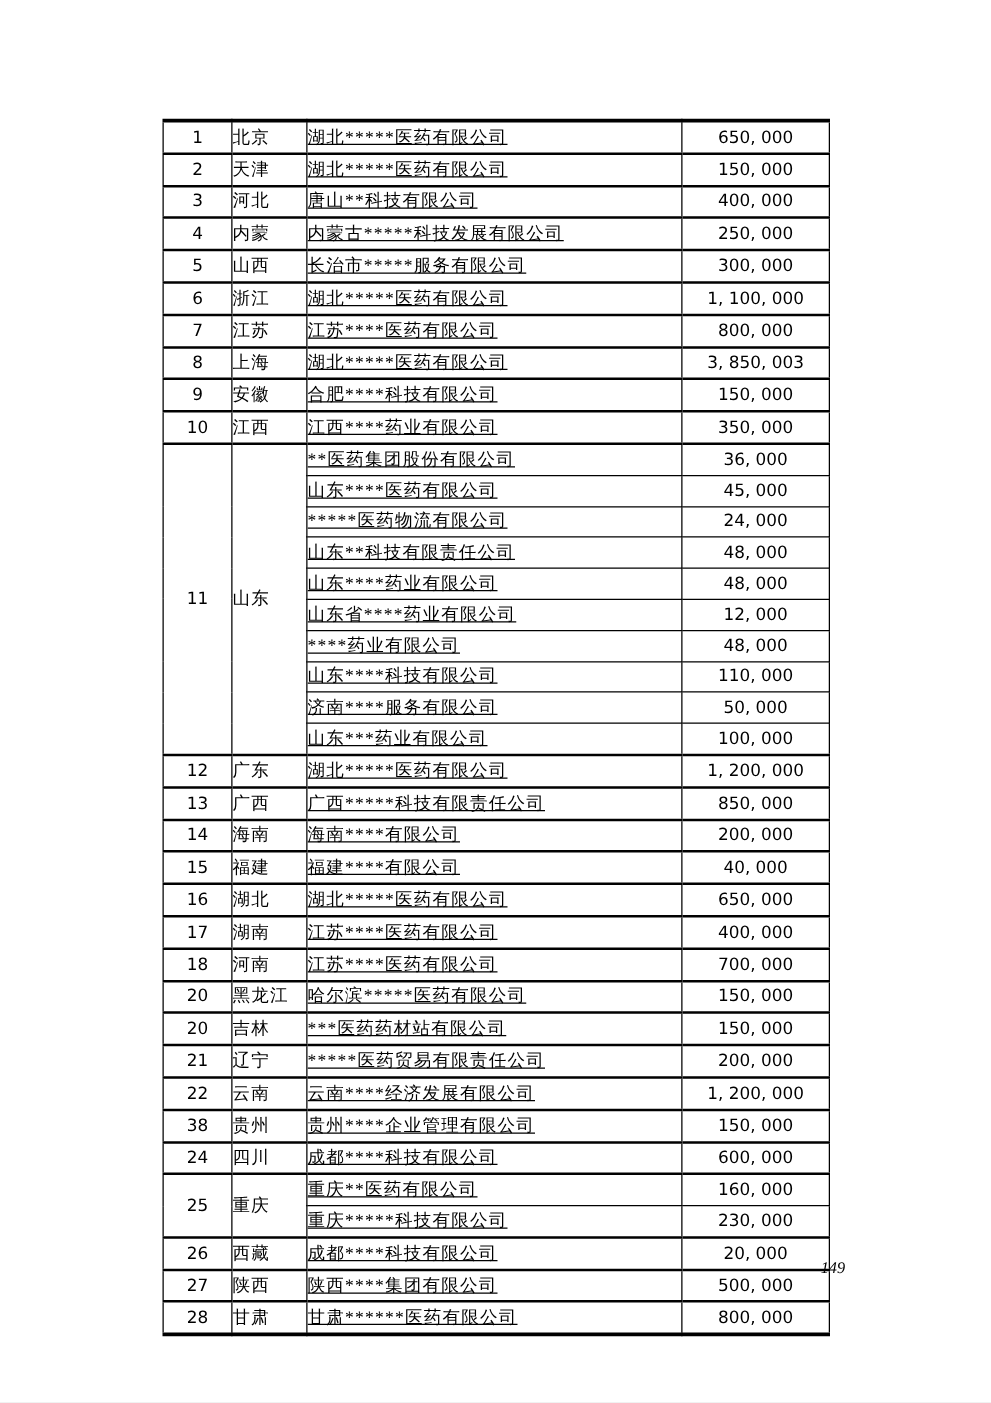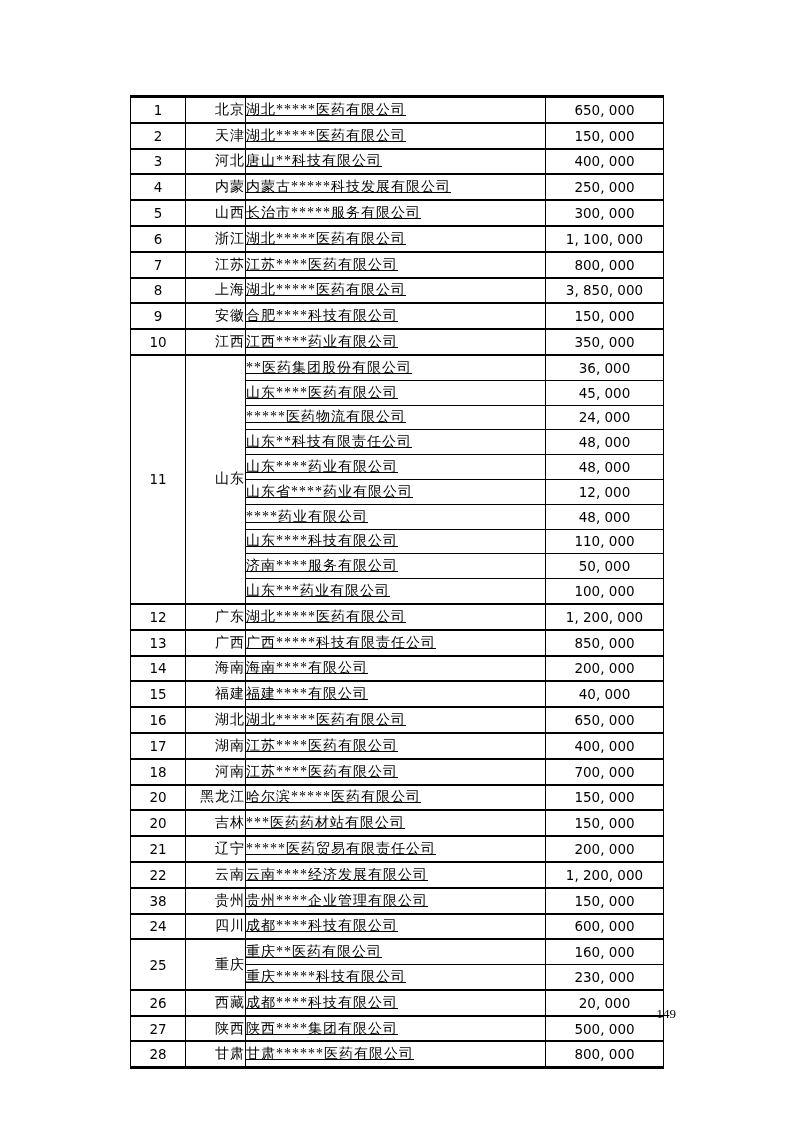--- a/index.html
+++ b/index.html
@@ -39,21 +39,21 @@
   }
   tr.major-start td {
     border-top: 2px solid #000;
   }
   .cell-no {
     text-align: center;
     font-family: "DejaVu Sans", "Liberation Sans", sans-serif;
     font-size: 13.5px;
   }
   .cell-province {
-    text-align: right;
+    text-align: left;
     font-size: 14px;
     letter-spacing: 1px;
   }
   .cell-company {
     text-align: left;
     padding-left: 8px;
     font-size: 14px;
     letter-spacing: 1px;
     text-decoration: underline;
   }
@@ -64,20 +64,21 @@
     font-size: 13.5px;
   }
   .page-number {
     position: absolute;
     left: 630px;
     top: 1006px;
     width: 46px;
     text-align: right;
     font-family: "Liberation Serif", serif;
     font-size: 13px;
+    font-style: italic;
   }
 </style>
 </head>
 <body>
 
 <div class="page">
   <table class="data-table">
     <colgroup>
       <col style="width:55px">
       <col style="width:60px">
@@ -124,21 +125,21 @@
         <tr class="major-start">
           <td rowspan="1" class="cell-no">7</td>
           <td rowspan="1" class="cell-province">江苏</td>
           <td class="cell-company">江苏****医药有限公司</td>
           <td class="cell-amount">800, 000</td>
         </tr>
         <tr class="major-start">
           <td rowspan="1" class="cell-no">8</td>
           <td rowspan="1" class="cell-province">上海</td>
           <td class="cell-company">湖北*****医药有限公司</td>
-          <td class="cell-amount">3, 850, 000</td>
+          <td class="cell-amount">3, 850, 003</td>
         </tr>
         <tr class="major-start">
           <td rowspan="1" class="cell-no">9</td>
           <td rowspan="1" class="cell-province">安徽</td>
           <td class="cell-company">合肥****科技有限公司</td>
           <td class="cell-amount">150, 000</td>
         </tr>
         <tr class="major-start">
           <td rowspan="1" class="cell-no">10</td>
           <td rowspan="1" class="cell-province">江西</td>

